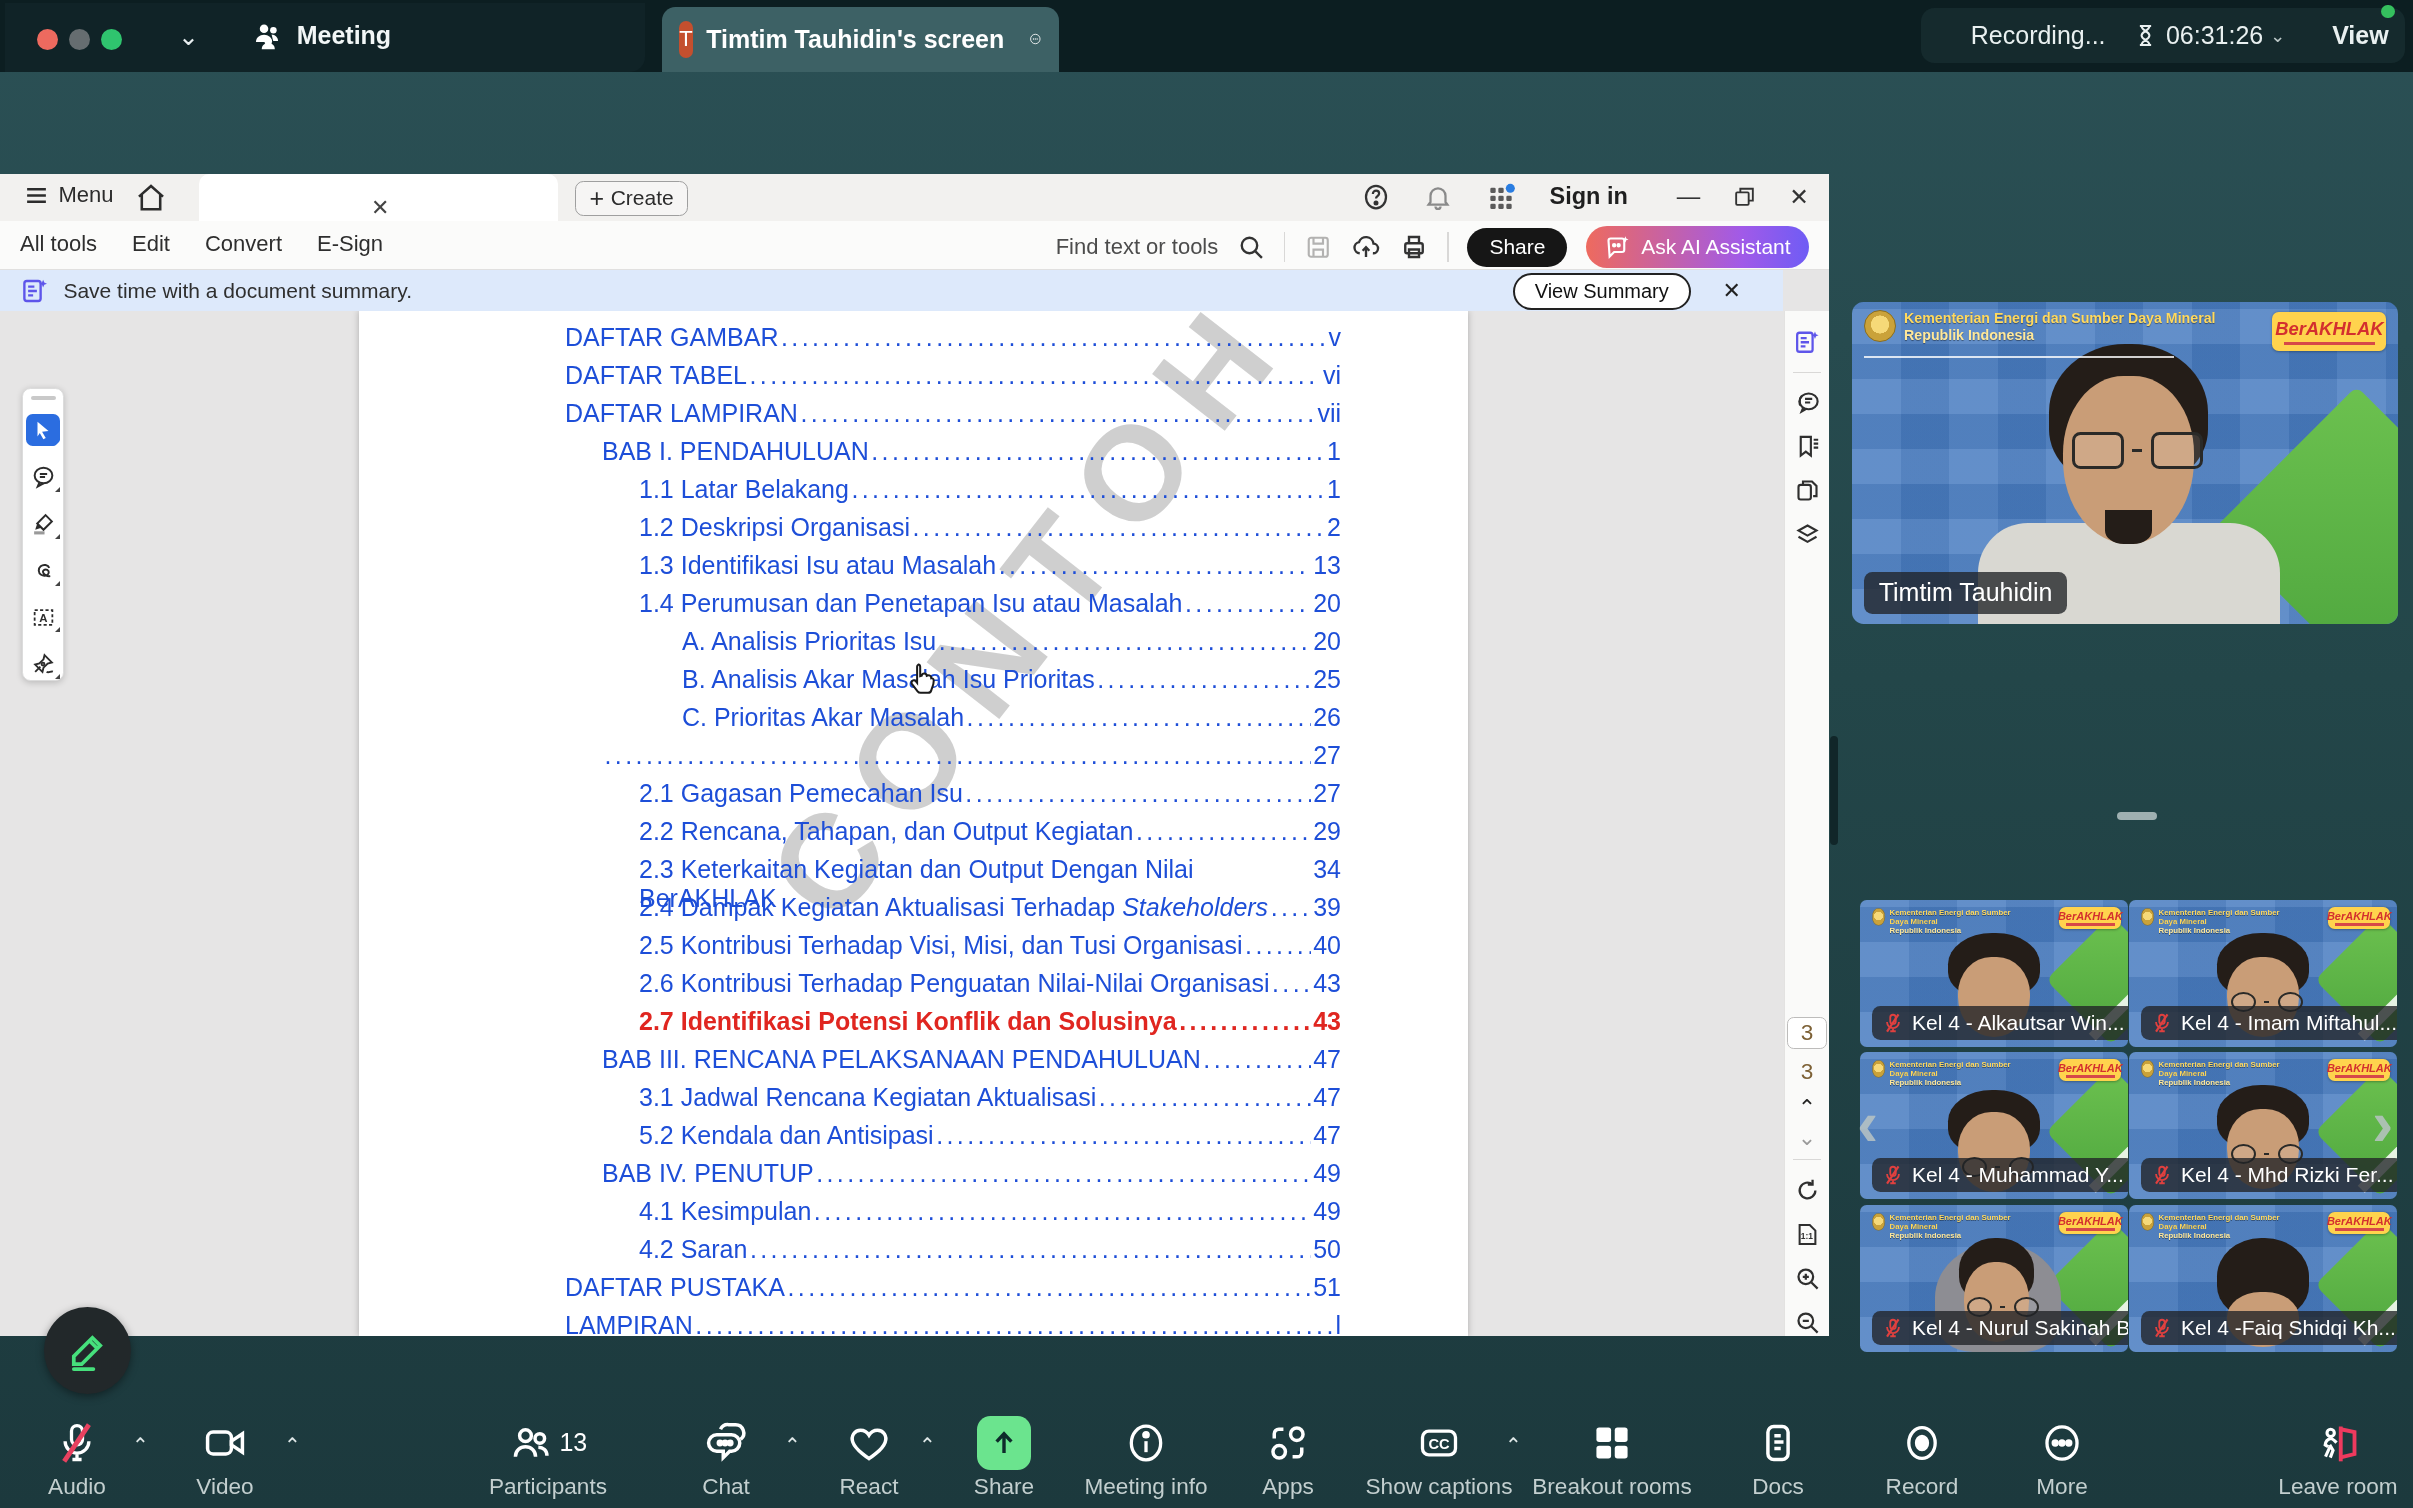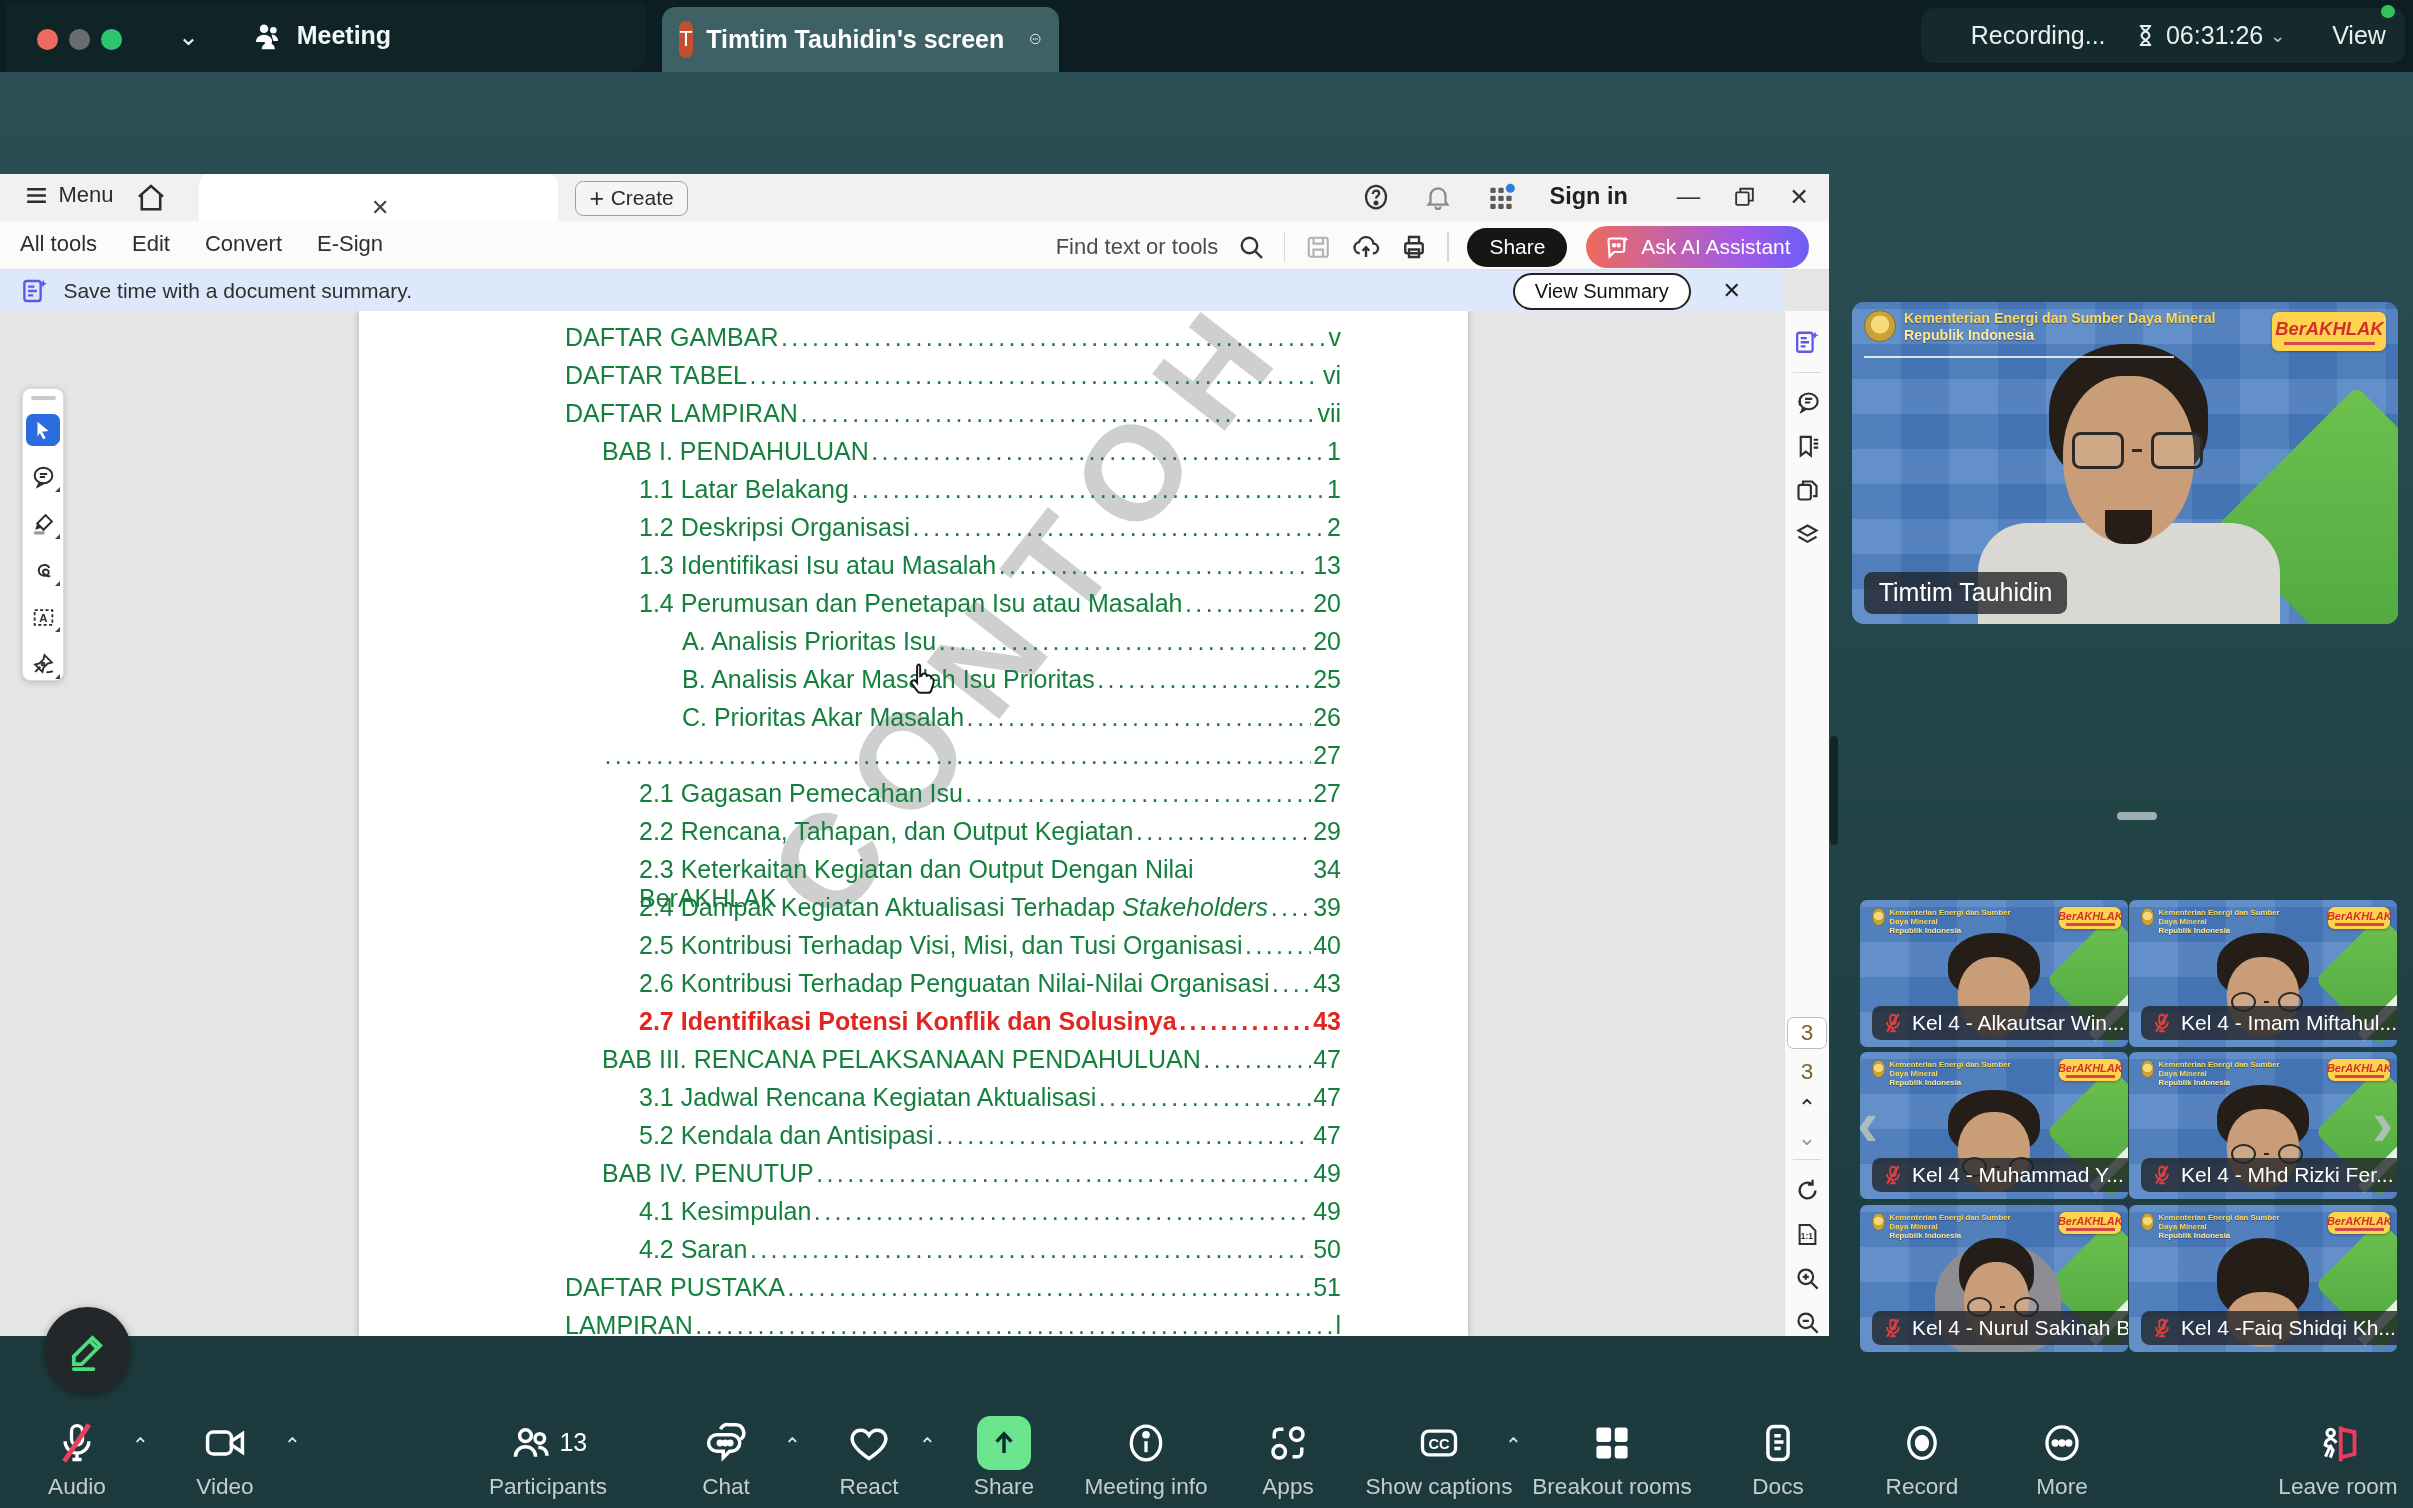--- a/index.html
+++ b/index.html
@@ -62,21 +62,21 @@
   #summary-text { font-size:21px; color:#2f2f2f; }
   #view-summary { margin-left:auto; background:#fff; border:2.1px solid #222; border-radius:20px;
     padding:5px 20px; font-size:20px; color:#111; }
   #summary-close { color:#222; font-size:22px; margin:0 22px 0 18.4px; }
 
   #pdf-content { position:absolute; left:0; top:137px; width:1783px; height:1025px; background:#e6e5e5; overflow:hidden; }
   #page { position:absolute; left:359px; top:0; width:1109px; height:1025px; background:#fff;
     box-shadow:0 0 6.7px rgba(0,0,0,.25); padding:11.7px 127px 0 206px; overflow:hidden; }
   #watermark { position:absolute; left:251px; top:218px; width:838px; text-align:center;
     font-size:134px; letter-spacing:28.5px; color:#8f8f8f; opacity:.42; transform:rotate(-52deg); font-weight:bold; pointer-events:none; }
-  .toc-row { display:flex; align-items:baseline; height:38px; font-size:25px; color:#15803d; position:relative; }
+  .toc-row { display:flex; align-items:baseline; height:38px; font-size:25px; color:#1d4ed8; position:relative; }
   .toc-row .dots { flex:1; overflow:hidden; white-space:nowrap; letter-spacing:3.4px; margin:0 2.5px; }
   .toc-row .dots::after { content:"....................................................................................................................................."; }
   .toc-row .pg { flex:none; }
   .ind1 { padding-left:37px; } .ind2 { padding-left:74px; } .ind3 { padding-left:117px; }
   .toc-red { color:#e02620; font-weight:bold; }
   #cursor { position:absolute; left:545px; top:348px; }
 
   
   #quick-tools { position:absolute; left:22px; top:214px; width:42px; height:293px; background:#fff;
     border:0.8px solid #dcdcdc; border-radius:8.4px; box-shadow:0 1.7px 6.7px rgba(0,0,0,.18);
@@ -184,21 +184,21 @@
       <div id="rec-dot"></div>
       <span class="status-txt">Recording...</span>
       <div id="timer-wrap">
         <svg width="27" height="27" viewBox="0 0 24 24" stroke="#e9f0f0" stroke-width="1.8" fill="none">
           <path d="M7 3.5h10M7 20.5h10M8.5 3.5c0 4.5 7 4.5 7 8.5s-7 4-7 8.5M15.5 3.5c0 4.5-7 4.5-7 8.5s7 4 7 8.5"></path>
         </svg>
         <span class="status-txt">06:31:26</span>
         <span style="font-size:18.4px; color:#bcc8c8">⌄</span>
       </div>
       <div id="status-div"></div>
-      <span class="status-txt" style="font-weight:normal">View</span>
+      <span class="status-txt" style="font-weight:bold">View</span>
       <svg width="28.5" height="28.5" viewBox="0 0 24 24" fill="#e9f0f0">
         <rect x="3" y="4" width="11" height="16" rx="2"></rect>
         <rect x="16.5" y="4" width="5" height="5" rx="1"></rect>
           <rect x="16.5" y="10.5" width="5" height="2.2" rx="1"></rect>
         <rect x="16.5" y="13.8" width="5" height="2.2" rx="1"></rect>
           <rect x="16.5" y="17.1" width="5" height="2.9" rx="1"></rect>
       </svg>
     </div>
     <div id="corner-dot"></div>
   </div>

